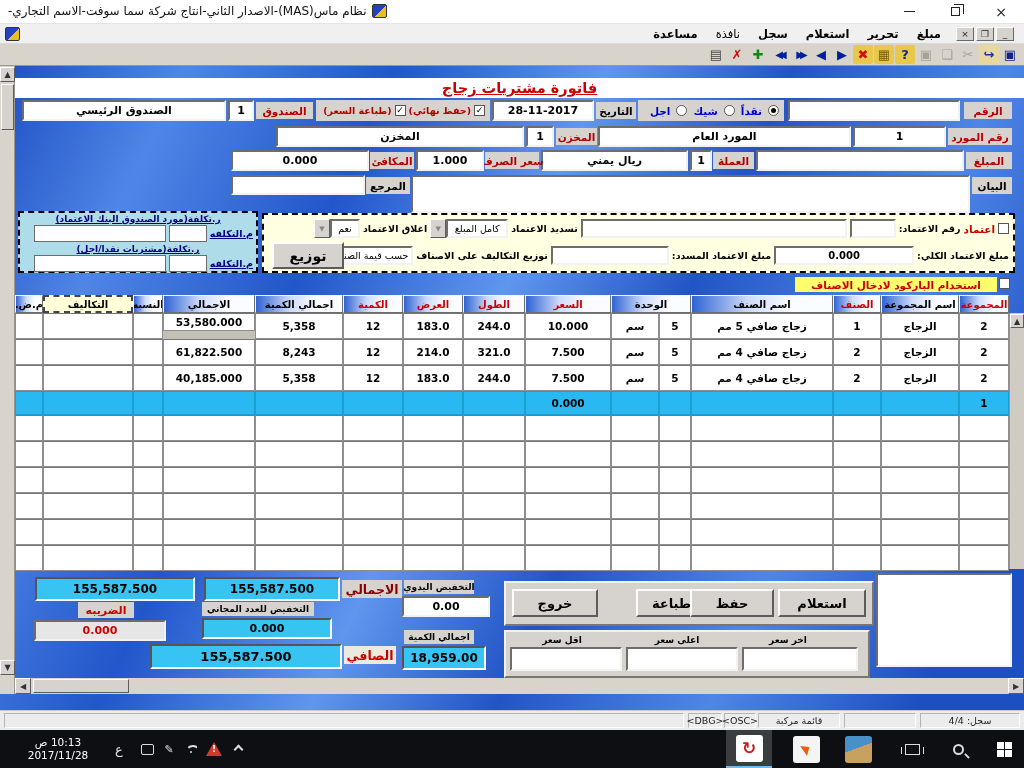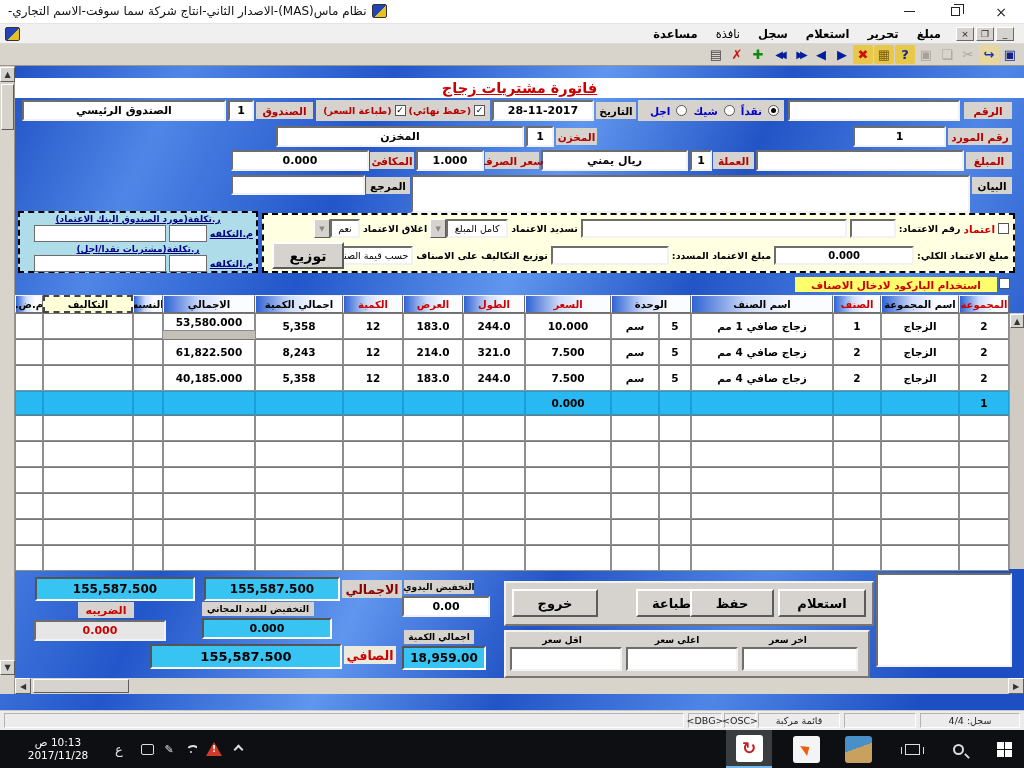--- a/index.html
+++ b/index.html
@@ -176,20 +176,21 @@
       <span class="clbl">(حفظ نهائي)</span>
     <span class="chk">✓</span>
       <span class="clbl">(طباعة السعر)</span>
   </div>
   <div class="lbl" style="left:256px;top:102px;width:57px;height:17px">الصندوق</div>
   <div class="inp" style="left:228px;top:100px;width:26px;height:21px">1</div>
   <div class="inp" style="left:22px;top:100px;width:204px;height:21px">الصندوق الرئيسي</div>
 
   <div class="lbl" style="left:948px;top:128px;width:64px;height:17px">رقم المورد</div>
   <div class="inp" style="left:853px;top:126px;width:93px;height:21px">1</div>
+  <div class="inp" style="left:598px;top:126px;width:253px;height:21px">المورد العام</div>
   <div class="lbl" style="left:556px;top:128px;width:41px;height:17px">المخزن</div>
   <div class="inp" style="left:526px;top:126px;width:28px;height:21px">1</div>
   <div class="inp" style="left:276px;top:126px;width:248px;height:21px">المخزن</div>
 
   <div class="lbl" style="left:966px;top:152px;width:46px;height:17px">المبلغ</div>
   <div class="inp" style="left:756px;top:150px;width:208px;height:21px"></div>
   <div class="lbl" style="left:713px;top:152px;width:41px;height:17px">العملة</div>
   <div class="inp" style="left:690px;top:150px;width:22px;height:21px">1</div>
   <div class="inp" style="left:541px;top:150px;width:147px;height:21px">ريال يمني</div>
   <div class="lbl" style="left:485px;top:152px;width:54px;height:17px">سعر الصرف</div>
@@ -266,21 +267,21 @@
         <div class="gh" style="width: 88px; height: 18px;">اجمالي الكمية</div>
         <div class="gh" style="width: 92px; height: 18px;">الاجمالي</div>
         <div class="gh" style="width: 30px; height: 18px;">النسبه</div>
         <div class="gh yellow" style="width: 90px; height: 18px;">التكاليف</div>
         <div class="gh" style="width: 28px; height: 18px; margin-left: 44px;">م.ض.</div>
       </div>
       <div class="grow">
         <div class="gc" style="width: 50px; height: 26px;">2</div>
         <div class="gc" style="width: 78px; height: 26px;">الزجاج</div>
         <div class="gc" style="width: 48px; height: 26px;">1</div>
-        <div class="gc" style="width: 142px; height: 26px;">زجاج صافي 1 مم</div>
+        <div class="gc" style="width: 142px; height: 26px;">زجاج صافي 5 مم</div>
         <div class="gc" style="width: 32px; height: 26px;">5</div>
         <div class="gc" style="width: 48px; height: 26px;">سم</div>
         <div class="gc" style="width: 86px; height: 26px;">10.000</div>
         <div class="gc" style="width: 62px; height: 26px;">244.0</div>
         <div class="gc" style="width: 60px; height: 26px;">183.0</div>
         <div class="gc" style="width: 60px; height: 26px;">12</div>
         <div class="gc" style="width: 88px; height: 26px;">5,358</div>
         <div class="gc" style="width: 92px; height: 18px;">53,580.000</div>
         <div class="gc" style="width: 30px; height: 26px;"></div>
         <div class="gc" style="width: 90px; height: 26px;"></div>

